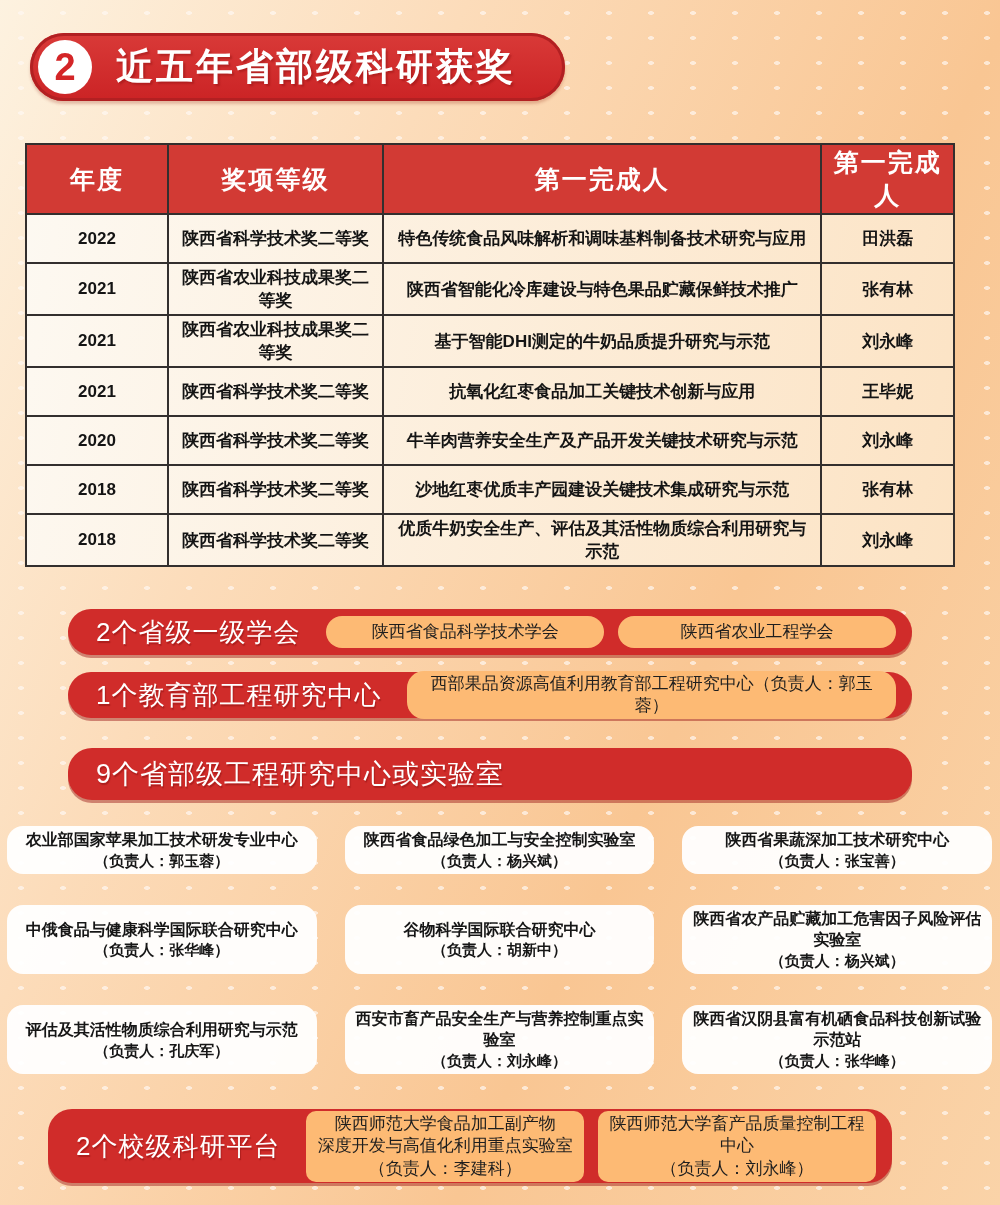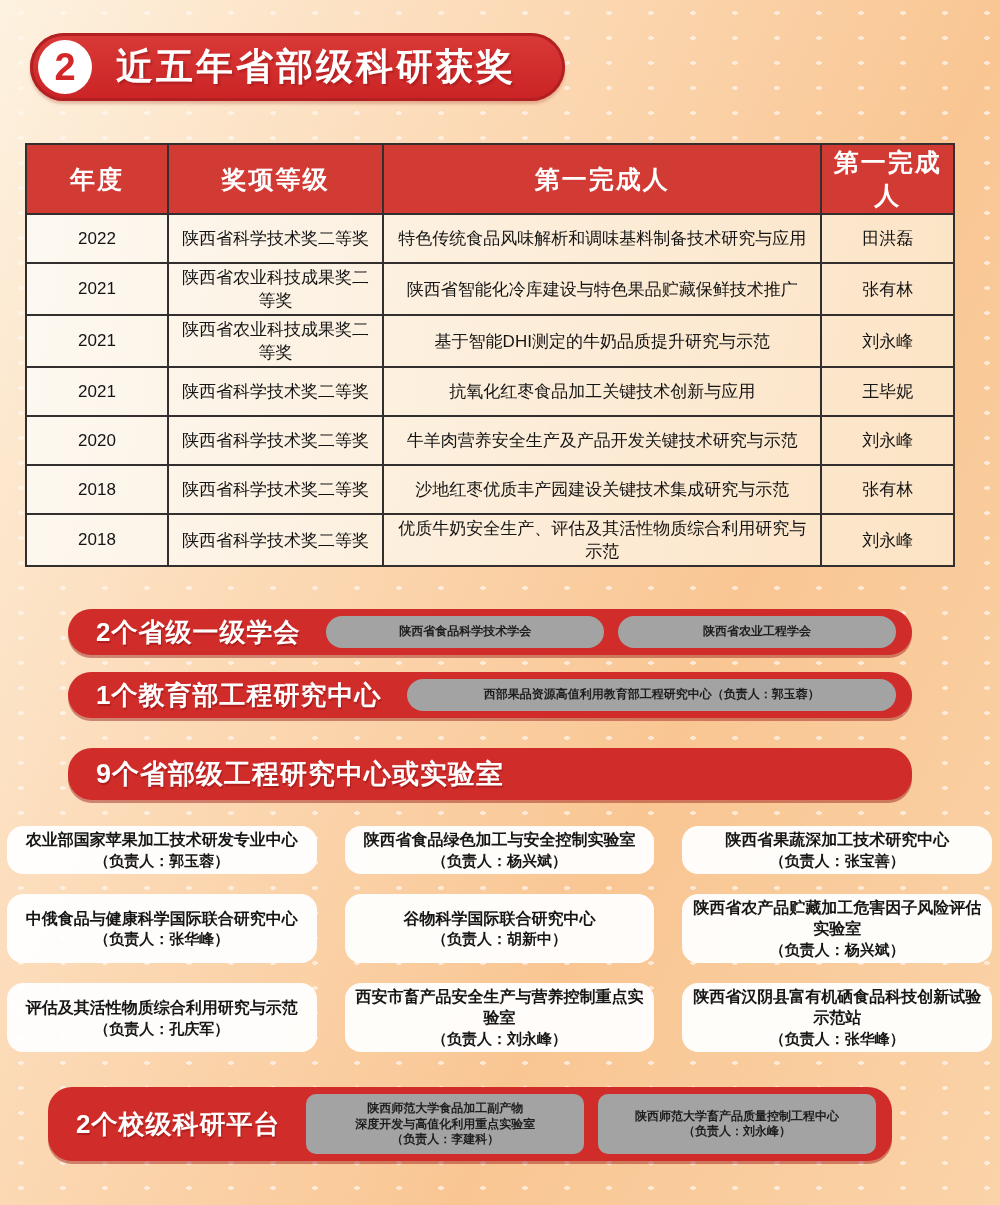--- a/index.html
+++ b/index.html
@@ -39,56 +39,56 @@
   table.awards {
     margin: 42px 0 0 25px; width: 930px;
     border-collapse: collapse; table-layout: fixed;
     background: linear-gradient(100deg, #fdf9f2 0%, #fce3c4 100%);
   }
   table.awards th {
     background: #d23a34; color: #fff; font-size: 25px; font-weight: 700;
     height: 50px; border: 2px solid #332f2e; letter-spacing: 2px;
   }
   table.awards td {
-    height: 49px; font-size: 17px; font-weight: 400; color: #141414;
+    height: 49px; font-size: 17px; font-weight: 700; color: #141414;
     text-align: center; vertical-align: middle;
     border: 2px solid #332f2e; padding: 2px 6px;
   }
   .col-year { width: 15.3%; } .col-award { width: 23.2%; }
   .col-achv { width: 47.2%; } .col-person { width: 14.3%; }
 
   
   .banner {
     margin-left: 68px; width: 844px; background: #d02c2a;
     border-radius: 24px; display: flex; align-items: center;
     padding: 0 16px 0 28px;
     box-shadow: 0 3px 0 rgba(153,21,21,.45);
   }
   .banner-label {
-    color: #fff; font-weight: 700; font-size: 26px; letter-spacing: 1px;
+    color: #fff; font-weight: 400; font-size: 26px; letter-spacing: 1px;
     white-space: nowrap; text-shadow: 1px 2px 1px rgba(120,10,10,.4);
   }
   .banner-pills { flex: 1; display: flex; gap: 14px; margin-left: 26px; align-items: center; }
   .pill {
-    flex: 1; background: #a3a3a3; border-radius: 17px; min-height: 32px;
+    flex: 1; background: #fdba74; border-radius: 17px; min-height: 32px;
     display: flex; flex-direction: column; align-items: center; justify-content: center;
-    font-size: 12px; font-weight: 700; color: #1e1e1e; text-align: center;
+    font-size: 17px; font-weight: 400; color: #1e1e1e; text-align: center;
     padding: 2px 10px; line-height: 1.3;
   }
   .banner-societies, .banner-moe, .banner-science { height: 46px; margin-top: 17px; }
   .banner-societies { margin-top: 42px; }
   .banner-provincial { height: 52px; margin-top: 30px; text-align: center; }
   .banner-provincial .banner-label { font-size: 27px; }
   .banner-campus { height: 74px; margin-top: 35px; margin-left: 48px; }
   .banner-campus .pill { border-radius: 10px; min-height: 60px; }
 
   
   .cards {
     margin: 26px 8px 0 7px;
-    display: grid; grid-template-columns: repeat(3, 1fr); gap: 20px 28px;
+    display: grid; grid-template-columns: repeat(3, 1fr); gap: 31px 28px;
   }
   .card {
     background: rgba(255,255,255,.95); border-radius: 16px; min-height: 44px;
     display: flex; flex-direction: column; justify-content: center;
     text-align: center; padding: 4px 6px; color: #161616; font-weight: 700;
     line-height: 1.3;
   }
   .card-name { font-size: 16px; }
   .card-leader { font-size: 15px; }
 </style>

